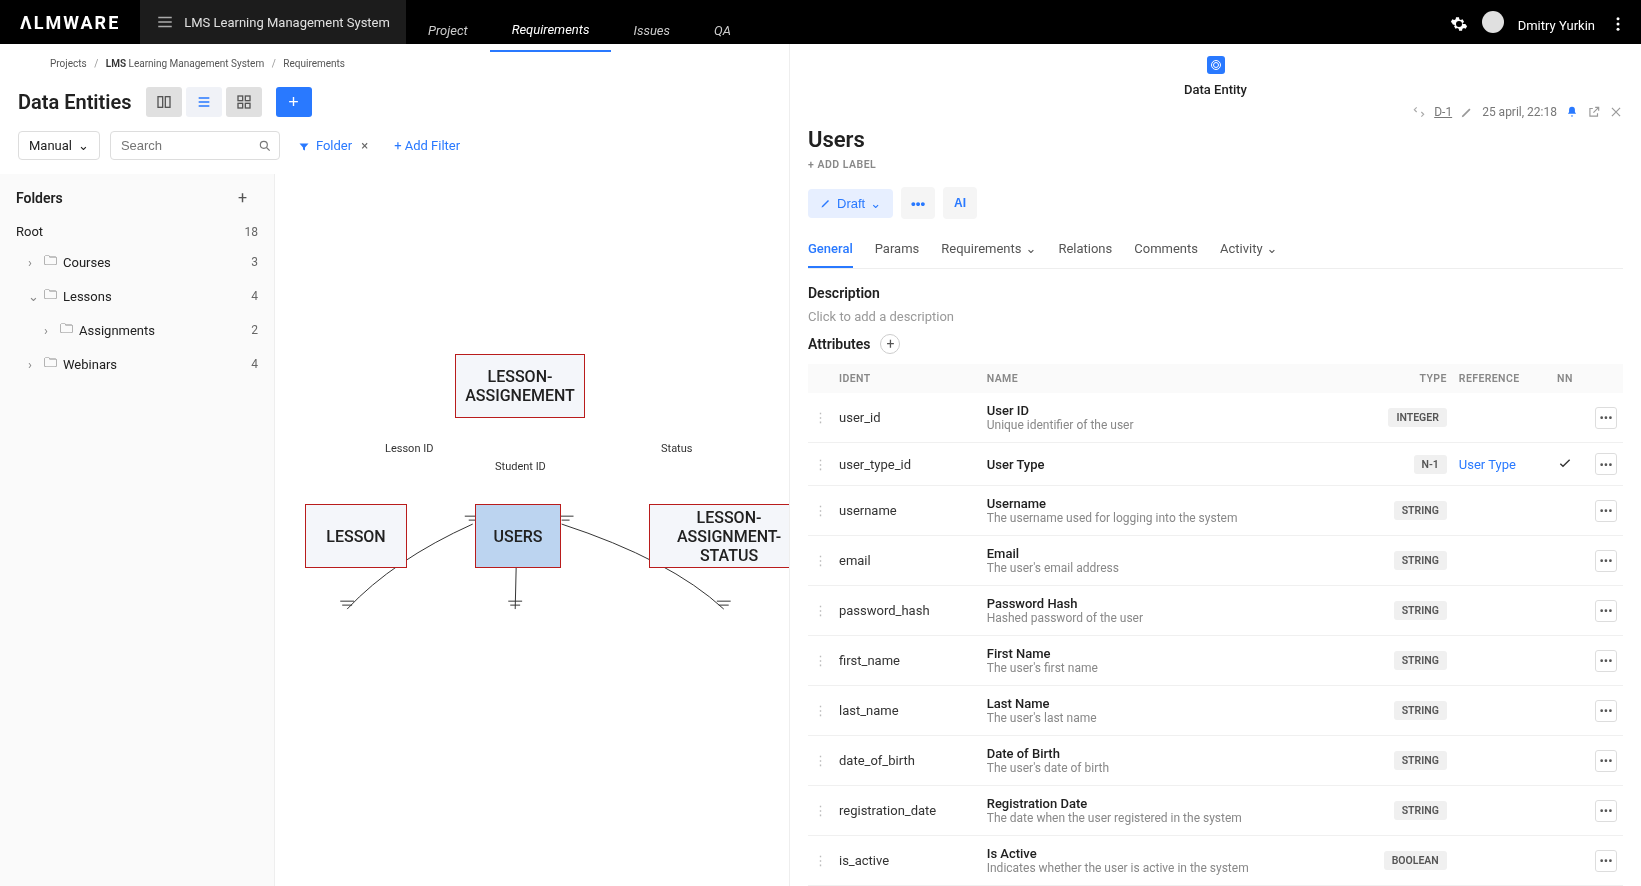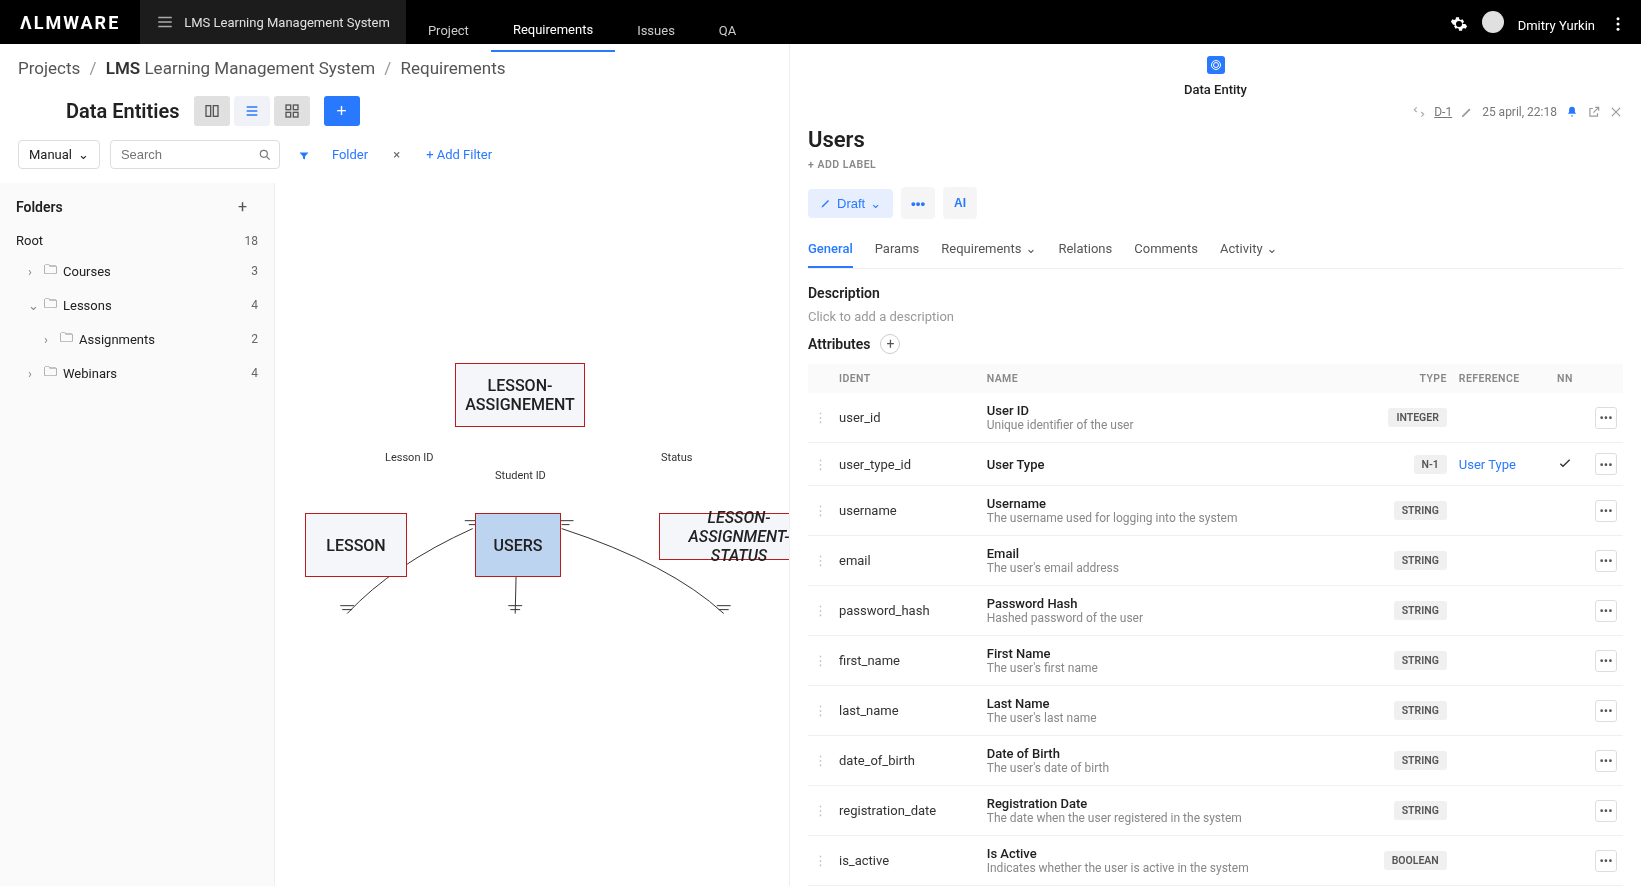--- a/index.html
+++ b/index.html
@@ -3,50 +3,50 @@
 <meta charset="utf-8">
 <style>
   * { box-sizing: border-box; margin: 0; padding: 0; }
   body { font-family: -apple-system, BlinkMacSystemFont, "Segoe UI", Roboto, sans-serif; font-size: 13px; color: #212121; background: #fff; overflow: hidden; }
   
   
   .topnav { background: #000; height: 44px; display: flex; align-items: center; color: #fff; }
   .logo { font-weight: 700; font-size: 18px; letter-spacing: 2px; padding: 0 20px; }
   .project-selector { display: flex; align-items: center; gap: 10px; padding: 0 16px; height: 44px; background: #1c1c1c; cursor: pointer; }
   .project-selector span { font-size: 13px; color: #e0e0e0; }
-  .nav-tabs { display: flex; height: 28px; }
+  .nav-tabs { display: flex; height: 28px; font-style: italic; }
   .nav-tab { display: flex; align-items: center; padding: 0 22px; color: #ccc; cursor: pointer; font-size: 13px; height: 44px; }
   .nav-tab.active { color: #fff; border-bottom: 2px solid #2979ff; }
   .nav-right { margin-left: auto; display: flex; align-items: flex-end; gap: 14px; padding-right: 14px; }
   .avatar { width: 22px; height: 22px; border-radius: 50%; background: #e0e0e0; }
   .username { color: #fff; font-size: 13px; }
   .nav-icon { width: 18px; height: 18px; fill: #fff; cursor: pointer; }
   
   
-  .breadcrumb { padding: 14px 18px 8px; font-size: 17px; color: #555; }
+  .breadcrumb { padding: 14px 18px 8px; font-size: 10px; color: #555; margin-left: 32px; }
   .breadcrumb a { color: #555; text-decoration: none; cursor: pointer; }
   .breadcrumb .sep { margin: 0 5px; color: #999; }
   .breadcrumb strong { font-weight: 600; color: #333; }
   
   
   .page-header { display: flex; align-items: center; padding: 10px 18px; gap: 14px; }
-  .page-title { font-size: 20px; font-weight: 600; margin-left: 48px; }
+  .page-title { font-size: 20px; font-weight: 600; }
   .view-toggle { display: flex; gap: 4px; }
   .view-toggle button { width: 36px; height: 30px; border: none; background: #e0e0e0; border-radius: 3px; cursor: pointer; display: flex; align-items: center; justify-content: center; }
   .view-toggle button.active { background: #f0f2f7; }
   .view-toggle button svg { width: 16px; height: 16px; }
   .btn-primary { background: #2979ff; color: #fff; width: 36px; height: 30px; border: none; border-radius: 3px; font-size: 18px; cursor: pointer; }
   
   
   .filter-row { display: flex; align-items: center; padding: 4px 18px 14px; gap: 10px; }
   .manual-select { padding: 6px 10px; border: 1px solid #ddd; border-radius: 4px; background: #fff; cursor: pointer; font-size: 13px; display: flex; align-items: center; gap: 6px; }
   .search-box { position: relative; }
   .search-input { padding: 6px 32px 6px 10px; border: 1px solid #ddd; border-radius: 4px; width: 170px; font-size: 13px; }
   .search-icon { position: absolute; right: 8px; top: 50%; transform: translateY(-50%); width: 14px; height: 14px; fill: #777; }
-  .folder-filter { display: flex; align-items: flex-end; gap: 22px; color: #2979ff; font-size: 13px; cursor: pointer; padding: 4px 8px; }
+  .folder-filter { display: flex; align-items: flex-end; gap: 6px; color: #2979ff; font-size: 13px; cursor: pointer; padding: 4px 8px; }
   .folder-filter .close { color: #666; margin-left: 3px; }
   .add-filter { color: #2979ff; font-size: 13px; cursor: pointer; margin-left: 8px; }
   
   
   .content { display: flex; height: calc(100vh - 44px); }
   .left-pane { width: 790px; display: flex; flex-direction: column; border-right: 1px solid #eee; }
   
   
   .folders-sidebar { width: 275px; border-right: 1px solid #eee; background: #fafafa; padding: 14px 0; overflow-y: auto; }
   .folders-header { display: flex; justify-content: space-between; align-items: center; padding: 0 16px 10px; }
@@ -252,21 +252,21 @@
           <path d="M237 252 l16 0 M240 248 l10 0" stroke="#333" stroke-width="1"></path>
           <path d="M286 236 l16 0 M290 240 l8 0" stroke="#333" stroke-width="1"></path>
           <path d="M66 322 l14 0 M68 326 l10 0" stroke="#333" stroke-width="1"></path>
           <path d="M236 322 l14 0 M238 326 l10 0" stroke="#333" stroke-width="1"></path>
           <path d="M447 322 l14 0 M449 326 l10 0" stroke="#333" stroke-width="1"></path>
         </svg>
         <div id="diagram-nodes">
             <div class="entity-box" style="left: 180px; top: 180px; width: 130px; height: 64px;">LESSON-ASSIGNEMENT</div>
             <div class="entity-box" style="left: 30px; top: 330px; width: 102px; height: 64px;">LESSON</div>
             <div class="entity-box selected" style="left: 200px; top: 330px; width: 86px; height: 64px;">USERS</div>
-            <div class="entity-box" style="left: 384px; top: 330px; width: 160px; height: 47px; font-style: italic;">LESSON-ASSIGNMENT-STATUS</div>
+            <div class="entity-box" style="left: 374px; top: 330px; width: 160px; height: 64px;">LESSON-ASSIGNMENT-STATUS</div>
           </div>
         <div id="diagram-labels">
             <div class="edge-label" style="left: 108px; top: 268px;">Lesson ID</div>
             <div class="edge-label" style="left: 218px; top: 286px;">Student ID</div>
             <div class="edge-label" style="left: 384px; top: 268px;">Status</div>
           </div>
       </div>
     </div>
   </div>
 

